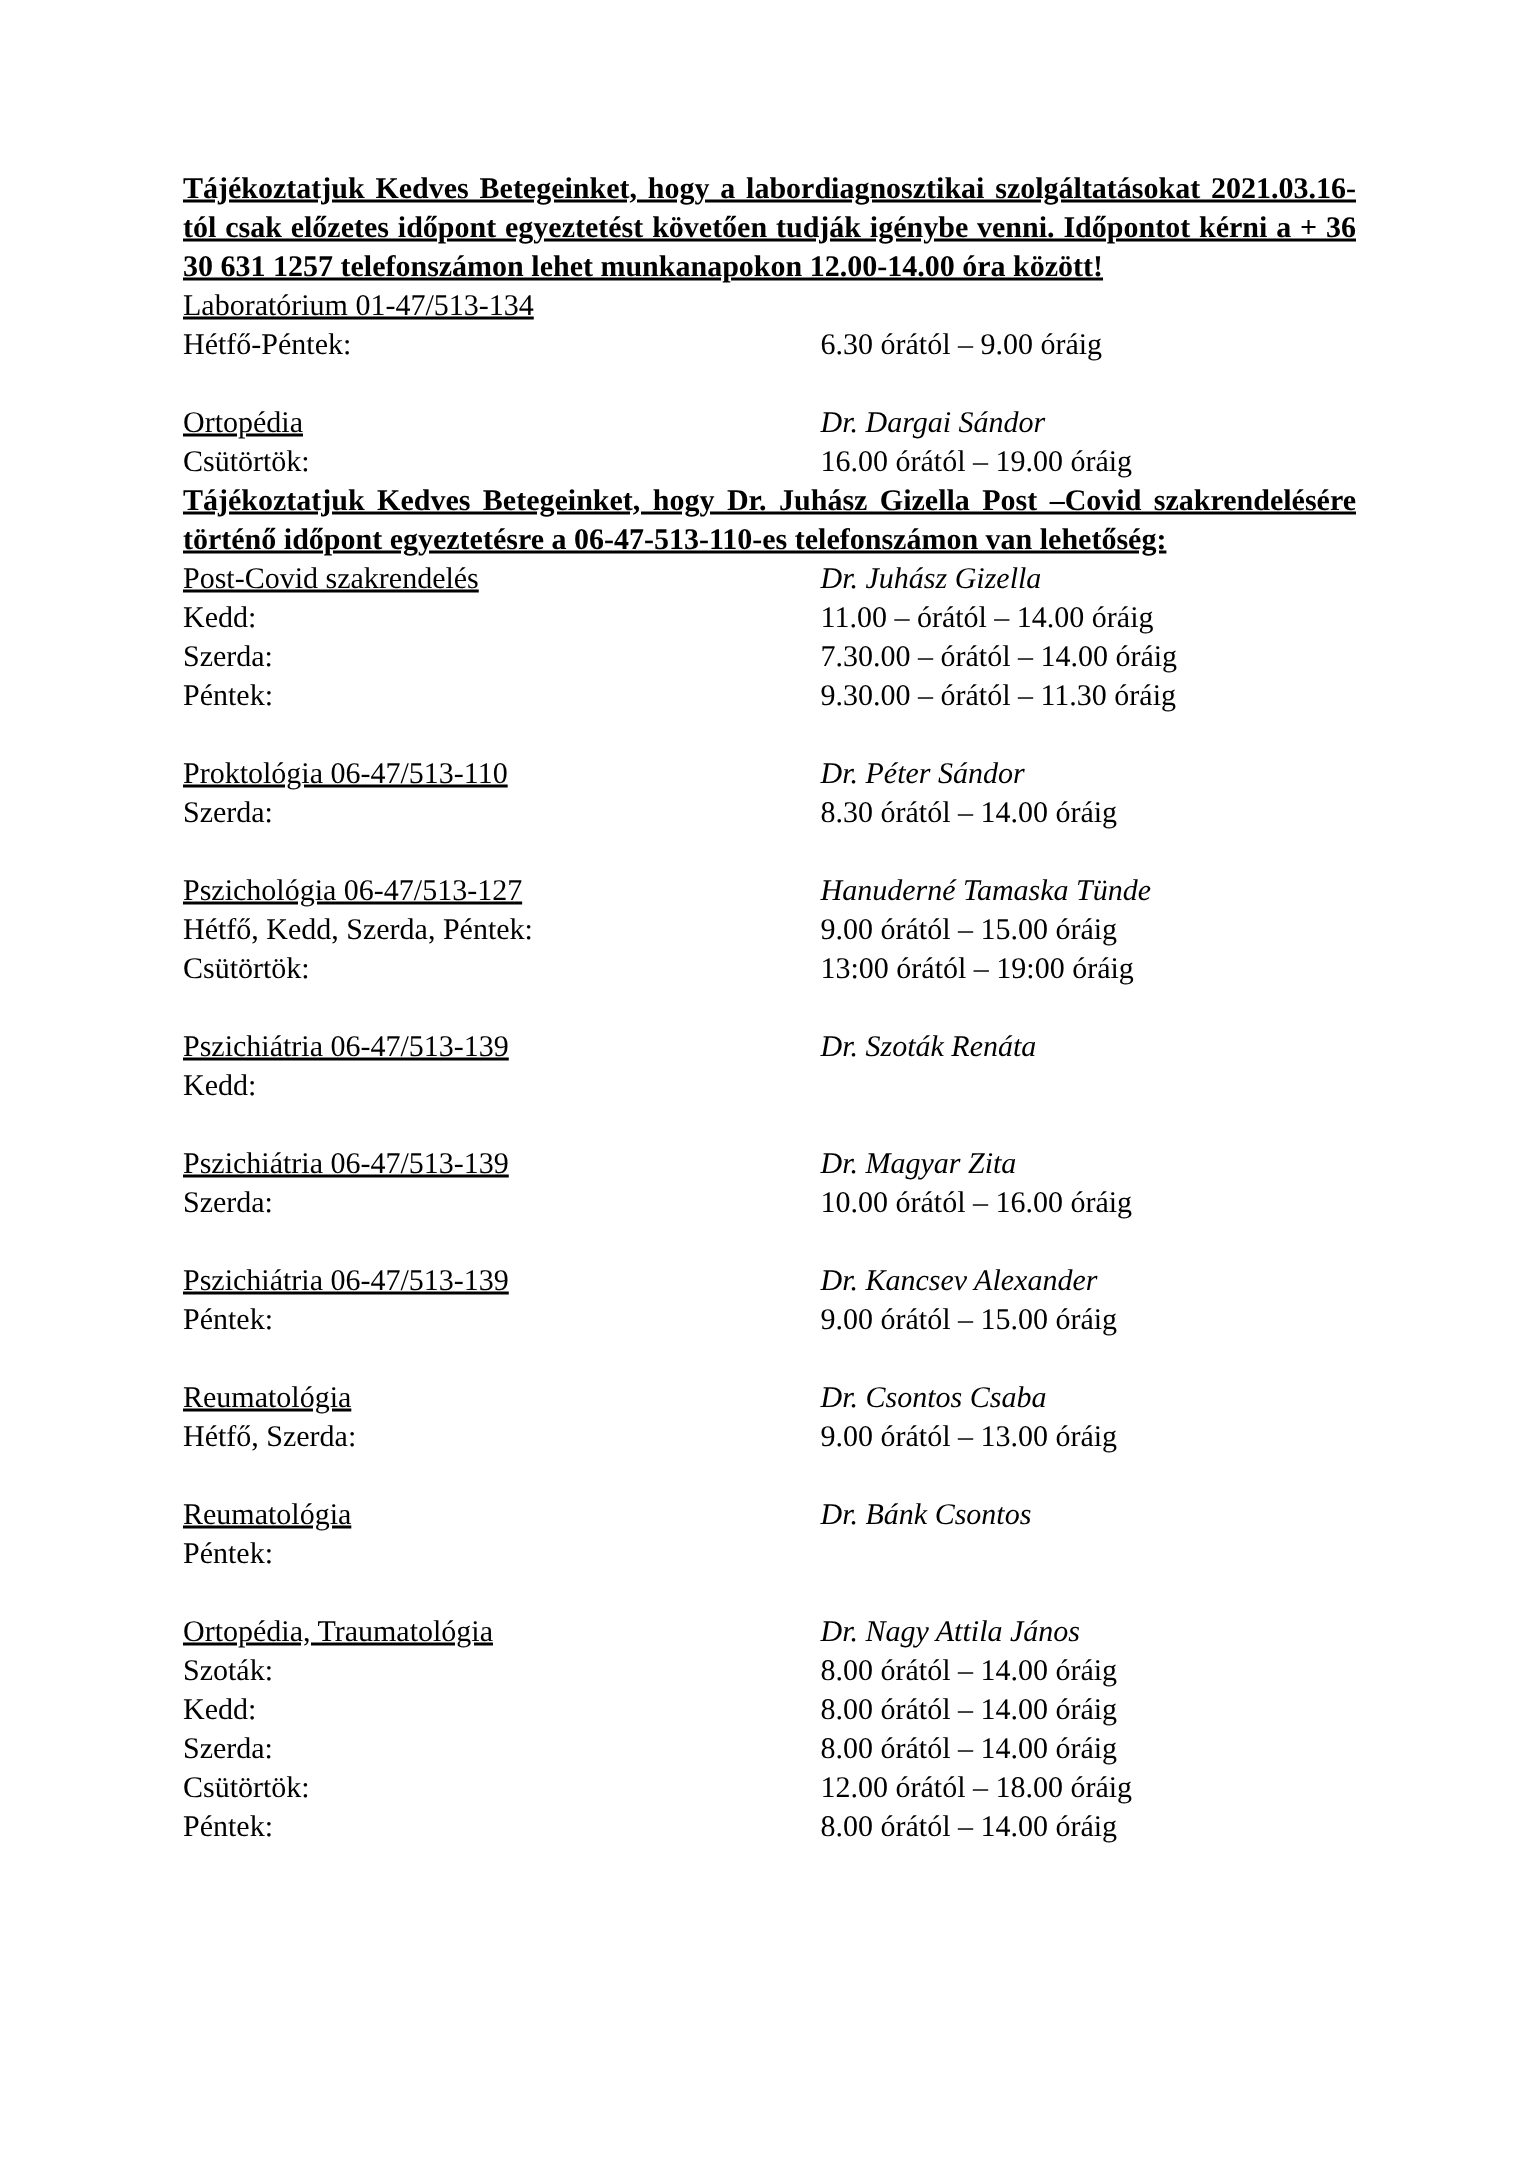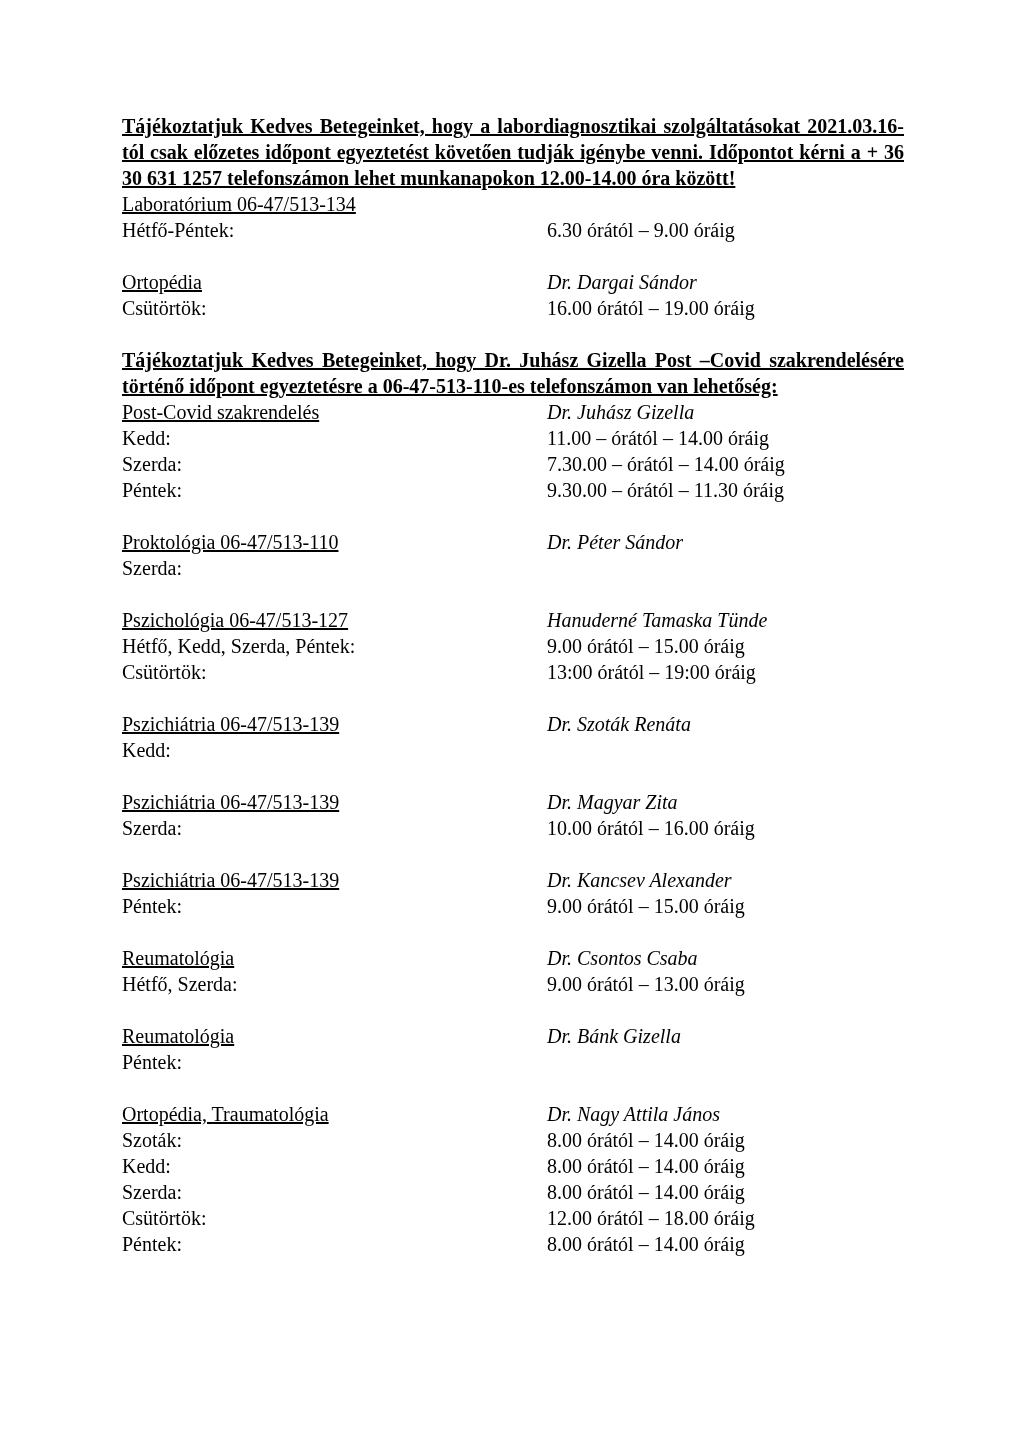--- a/index.html
+++ b/index.html
@@ -31,21 +31,20 @@
     font-size: 20px;
     line-height: 26px;
   }
   .notice {
     margin: 0;
     font-weight: bold;
     text-align: justify;
     text-decoration: underline;
   }
   .section + .notice {
-    margin-top: 26px;
   }
   .section {
     margin-top: 26px;
   }
   .notice + .section {
     margin-top: 0;
   }
   .row {
     display: flex;
     align-items: baseline;
@@ -66,21 +65,21 @@
   }
 </style>
 </head>
 <body>
 
 <div class="page">
   <div class="content" id="content">
       <p class="notice">Tájékoztatjuk Kedves Betegeinket, hogy a labordiagnosztikai szolgáltatásokat 2021.03.16-tól csak előzetes időpont egyeztetést követően tudják igénybe venni. Időpontot kérni a + 36 30 631 1257 telefonszámon lehet munkanapokon 12.00-14.00 óra között!</p>
       <div class="section">
     <div class="row head">
-      <span class="left dept-title">Laboratórium 06-47/513-134</span>
+      <span class="left dept-title">Laboratórium 01-47/513-134</span>
       <span class="right doctor"></span>
     </div>
   <div class="row">
     <span class="left day">Hétfő-Péntek:</span>
     <span class="right time">6.30 órától – 9.00 óráig</span>
   </div>
       </div>
       <div class="section">
     <div class="row head">
       <span class="left dept-title">Ortopédia</span>
@@ -110,20 +109,21 @@
     <span class="right time">9.30.00 – órától – 11.30 óráig</span>
   </div>
       </div>
       <div class="section">
     <div class="row head">
       <span class="left dept-title">Proktológia 06-47/513-110</span>
       <span class="right doctor">Dr. Péter Sándor</span>
     </div>
   <div class="row">
     <span class="left day">Szerda:</span>
+    <span class="right time">8.30 órától – 14.00 óráig</span>
   </div>
       </div>
       <div class="section">
     <div class="row head">
       <span class="left dept-title">Pszichológia 06-47/513-127</span>
       <span class="right doctor">Hanuderné Tamaska Tünde</span>
     </div>
   <div class="row">
     <span class="left day">Hétfő, Kedd, Szerda, Péntek:</span>
     <span class="right time">9.00 órától – 15.00 óráig</span>
@@ -168,21 +168,21 @@
       <span class="right doctor">Dr. Csontos Csaba</span>
     </div>
   <div class="row">
     <span class="left day">Hétfő, Szerda:</span>
     <span class="right time">9.00 órától – 13.00 óráig</span>
   </div>
       </div>
       <div class="section">
     <div class="row head">
       <span class="left dept-title">Reumatológia</span>
-      <span class="right doctor">Dr. Bánk Gizella</span>
+      <span class="right doctor">Dr. Bánk Csontos</span>
     </div>
   <div class="row">
     <span class="left day">Péntek:</span>
   </div>
       </div>
       <div class="section">
     <div class="row head">
       <span class="left dept-title">Ortopédia, Traumatológia</span>
       <span class="right doctor">Dr. Nagy Attila János</span>
     </div>

